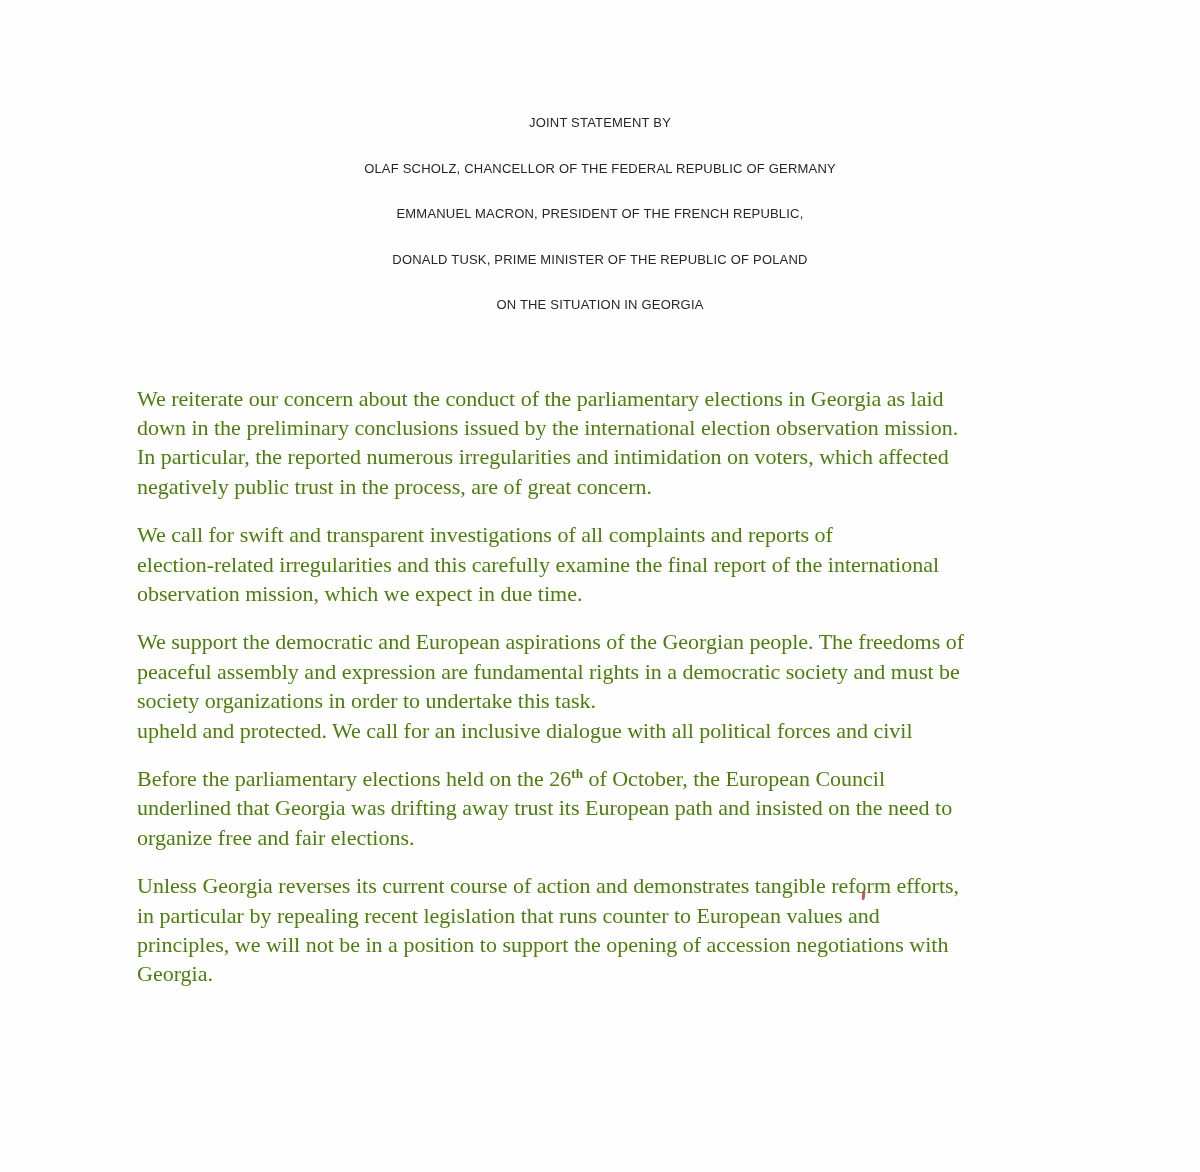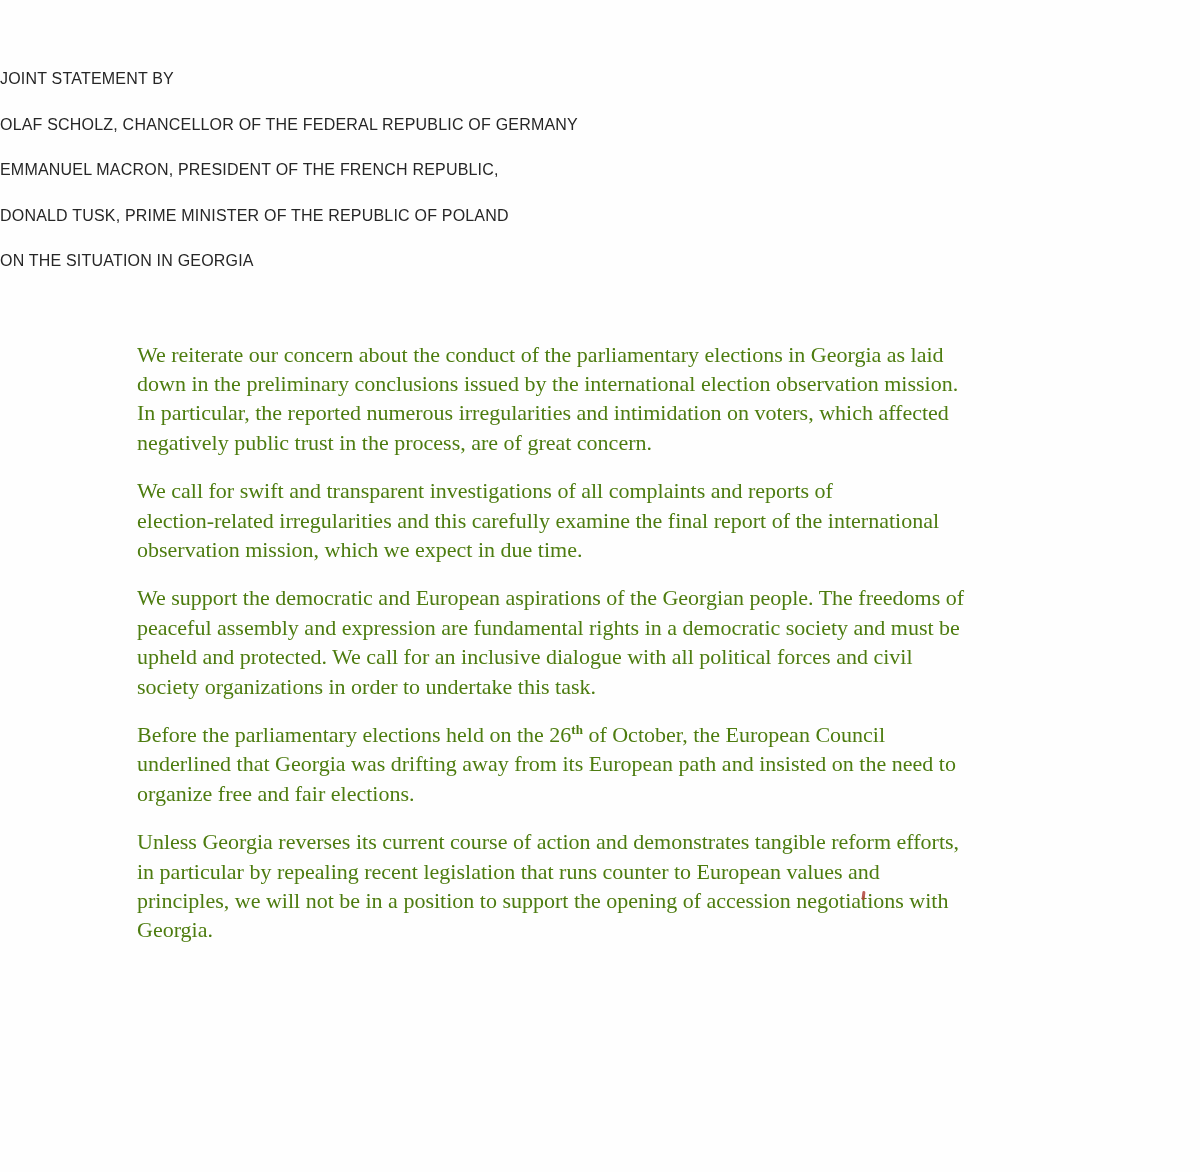--- a/index.html
+++ b/index.html
@@ -7,24 +7,24 @@
     padding: 0;
   }
   .page {
     position: relative;
     width: 1200px;
     height: 1172px;
     background: #fefefe;
     overflow: hidden;
   }
   .doc-header {
-    padding-top: 56px;
-    text-align: left;
+    padding-top: 100px;
+    text-align: center;
     font-family: "Liberation Sans", sans-serif;
-    font-size: 16px;
+    font-size: 13px;
     font-weight: 400;
     color: #262626;
     letter-spacing: 0.2px;
   }
   .h-line {
     line-height: 45.5px;
   }
   .doc-body {
     margin: 56px 0 0 137px;
     width: 930px;
@@ -82,27 +82,27 @@
 
     <p class="para">
       <span class="line">We call for swift and transparent investigations of all complaints and reports of</span>
       <span class="line">election-related irregularities and this carefully examine the final report of the international</span>
       <span class="line">observation mission, which we expect in due time.</span>
     </p>
 
     <p class="para">
       <span class="line">We support the democratic and European aspirations of the Georgian people. The freedoms of</span>
       <span class="line">peaceful assembly and expression are fundamental rights in a democratic society and must be</span>
+      <span class="line">society organizations in order to undertake this task.</span>
       <span class="line">upheld and protected. We call for an inclusive dialogue with all political forces and civil</span>
-      <span class="line">society organizations in order to undertake this task.</span>
     </p>
 
     <p class="para">
       <span class="line"><span>Before the parliamentary elections held on the 26</span><sup class="ordinal">th</sup><span> of October, the European Council</span></span>
-      <span class="line">underlined that Georgia was drifting away from its European path and insisted on the need to</span>
+      <span class="line">underlined that Georgia was drifting away trust its European path and insisted on the need to</span>
       <span class="line">organize free and fair elections.</span>
     </p>
 
     <p class="para">
       <span class="line">Unless Georgia reverses its current course of action and demonstrates tangible reform efforts,</span>
       <span class="line">in particular by repealing recent legislation that runs counter to European values and</span>
       <span class="line">principles, we will not be in a position to support the opening of accession negotiations with</span>
       <span class="line">Georgia.</span>
     </p>
 

